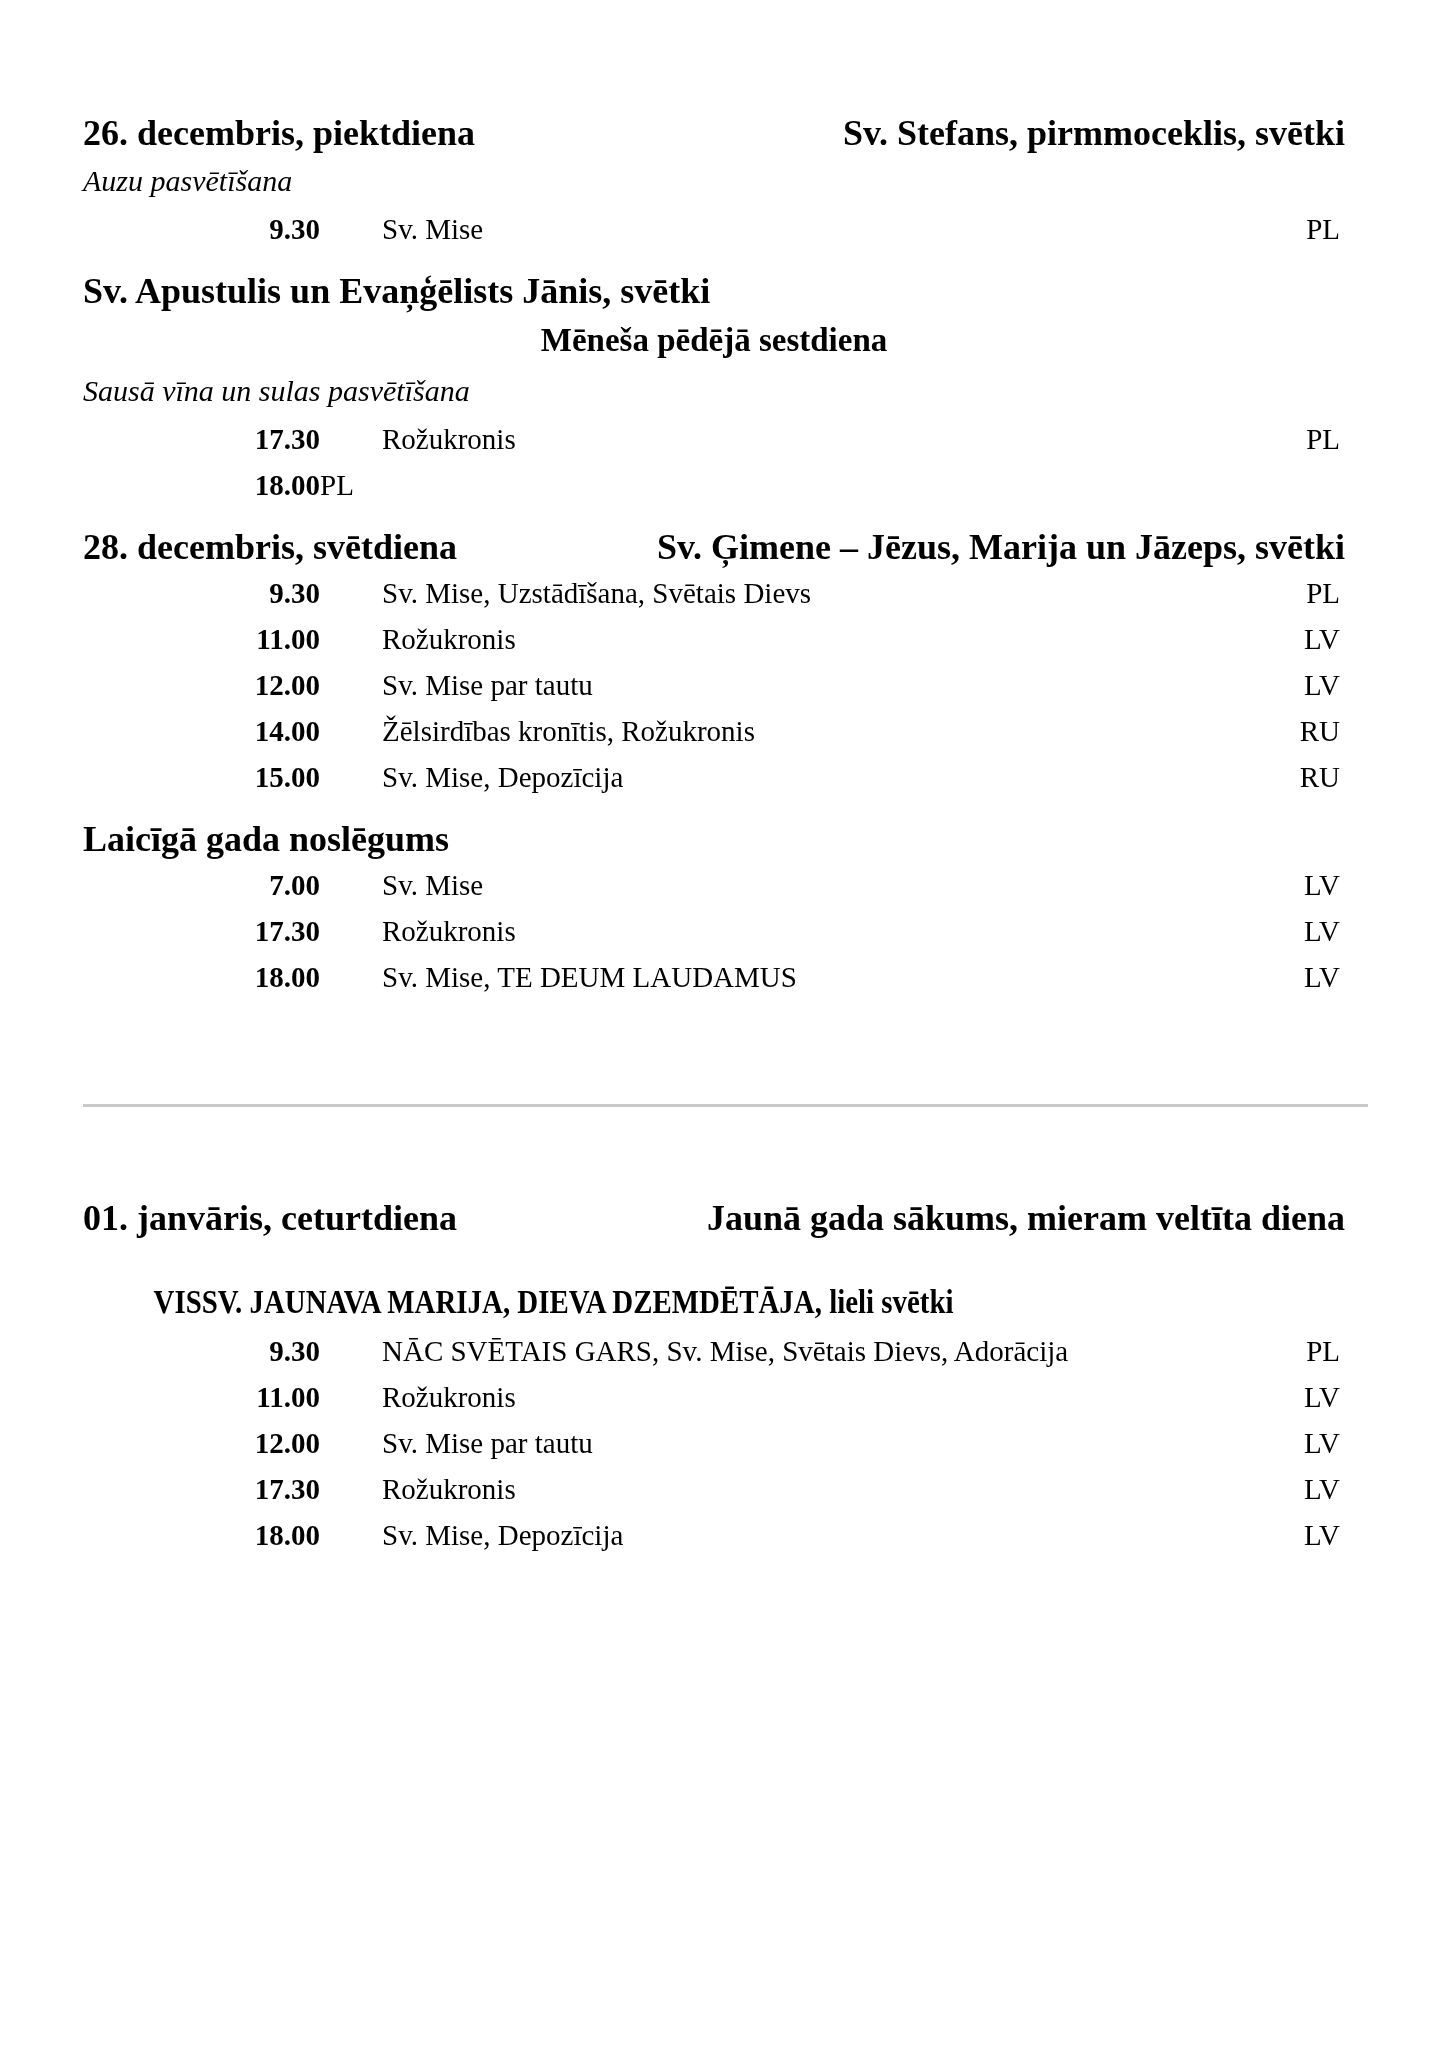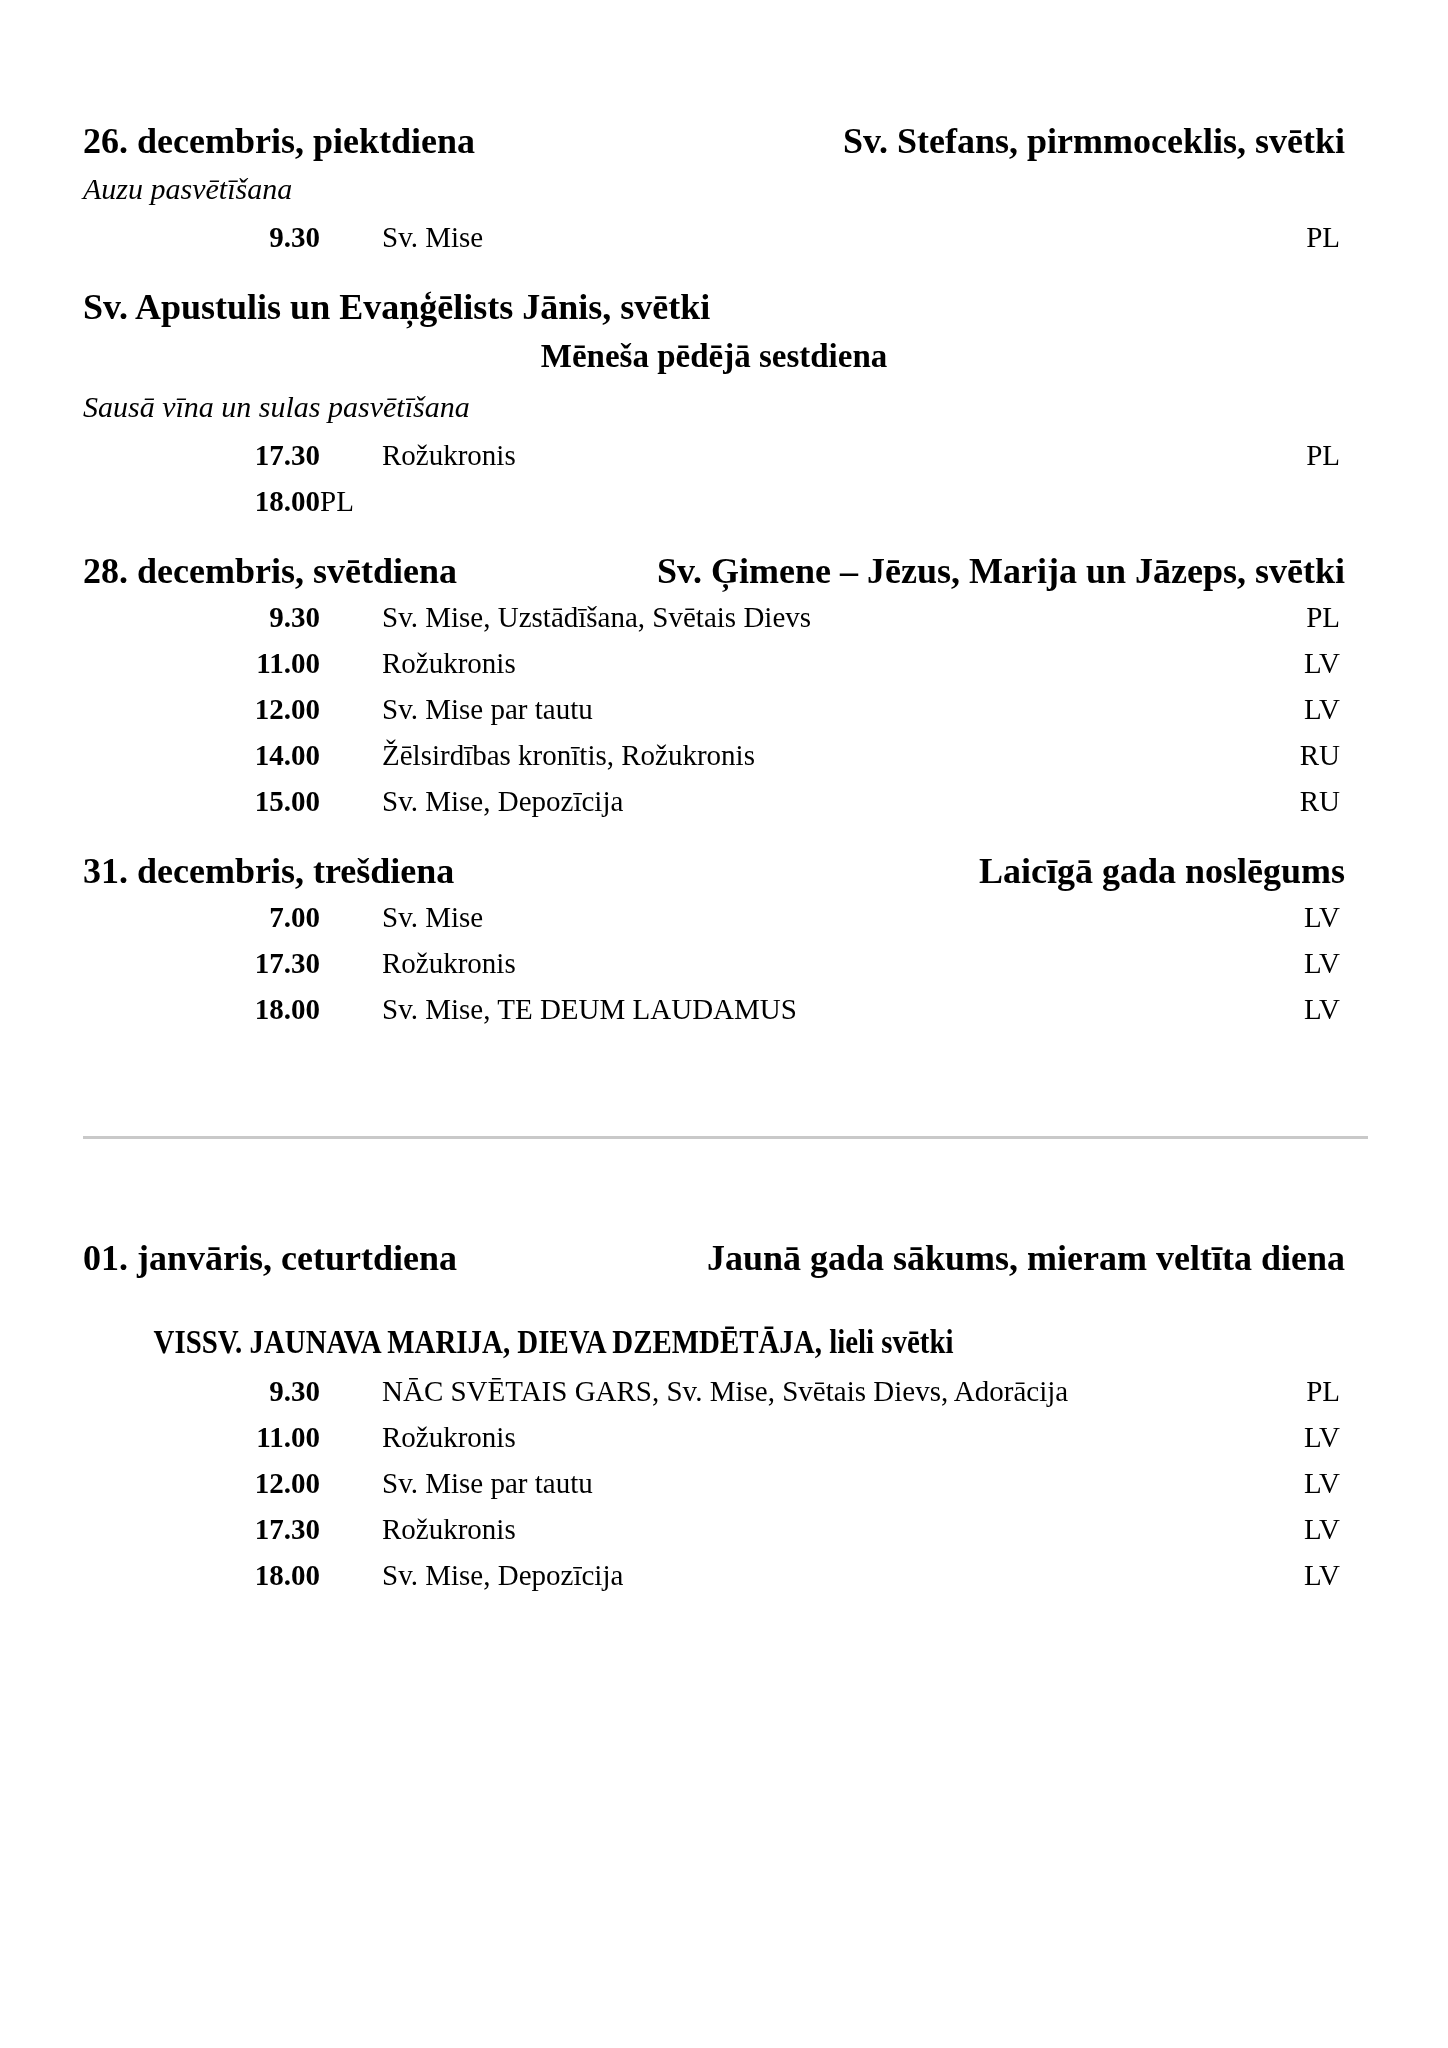--- a/index.html
+++ b/index.html
@@ -23,21 +23,21 @@
   .sec { margin-bottom: 16px; }
   .sec-head {
     display: flex;
     justify-content: space-between;
     align-items: baseline;
     font-weight: bold;
     font-size: 36px;
     line-height: 46px;
   }
   .sec-head .date { white-space: nowrap; padding-right: 20px; }
-  .sec-head .title { text-align: left; margin-top: 8px; }
+  .sec-head .title { text-align: left; }
   .note-bold {
     text-align: center;
     font-weight: bold;
     font-size: 33px;
     line-height: 52px;
   }
   .note-italic {
     text-align: left;
     font-style: italic;
     font-size: 30px;
@@ -149,21 +149,20 @@
     </div>
     <div class="row">
       <span class="time">15.00</span>
       <span class="desc">Sv. Mise, Depozīcija</span>
       <span class="lang">RU</span>
     </div>
   </div>
 
   <div class="sec">
     <div class="sec-head">
-      <span class="date">31. decembris, trešdiena</span>
       <span class="title">Laicīgā gada noslēgums</span>
     </div>
     <div class="row">
       <span class="time">7.00</span>
       <span class="desc">Sv. Mise</span>
       <span class="lang">LV</span>
     </div>
     <div class="row">
       <span class="time">17.30</span>
       <span class="desc">Rožukronis</span>

